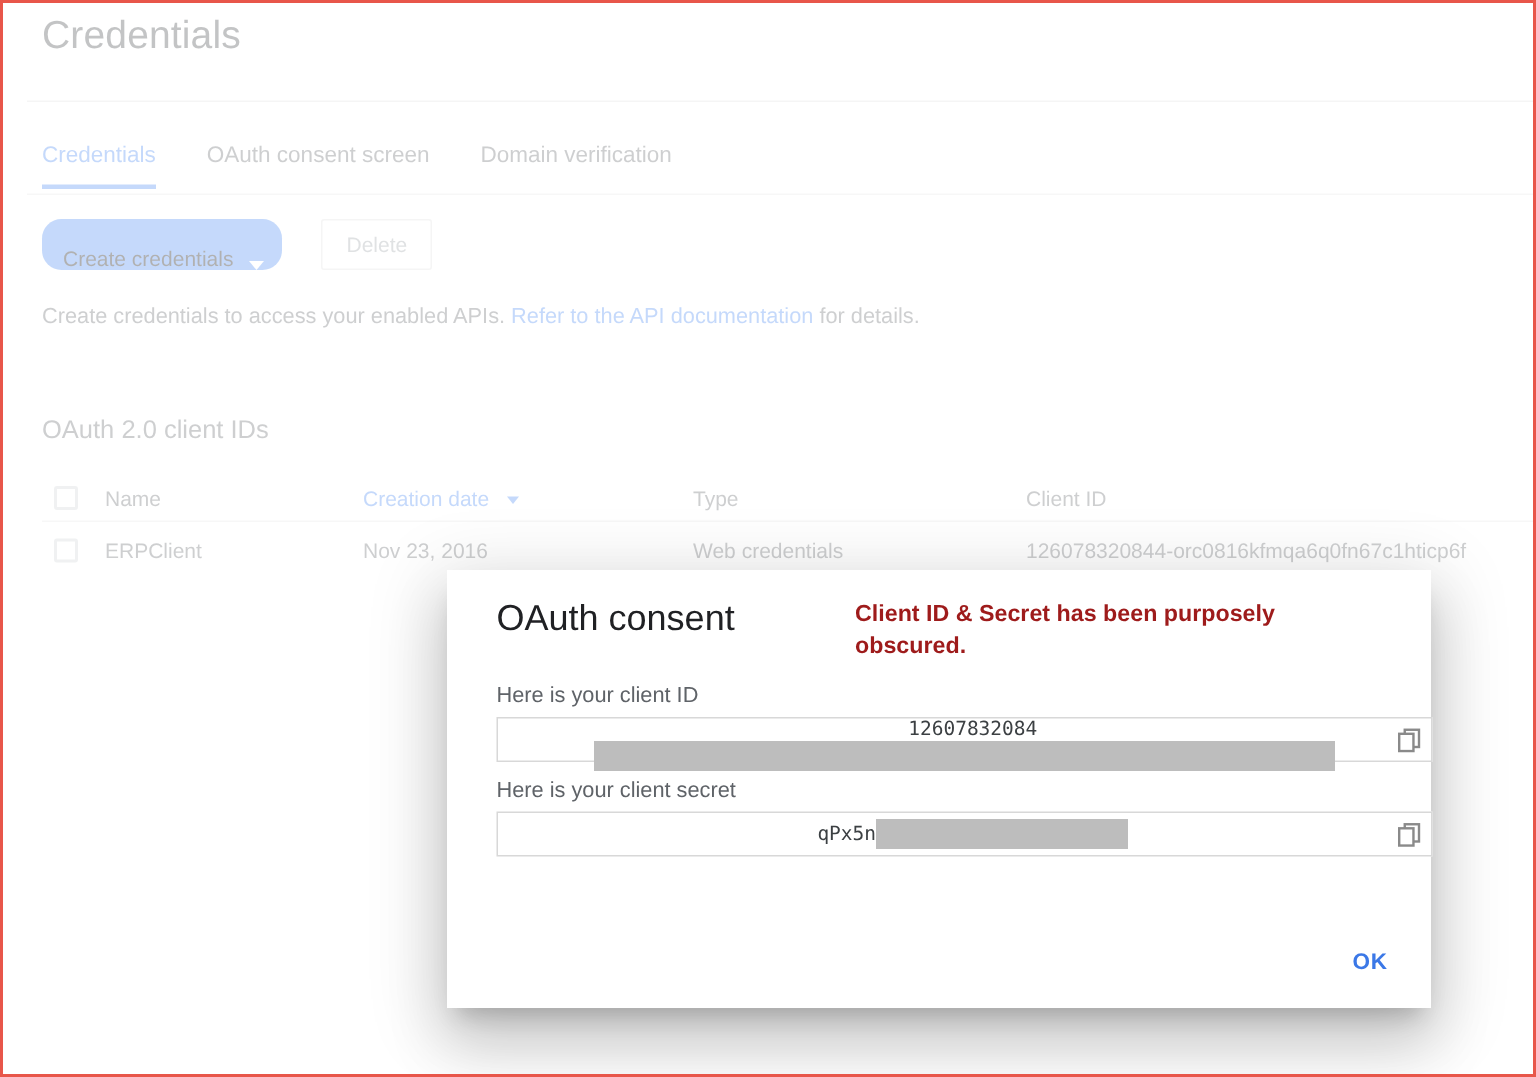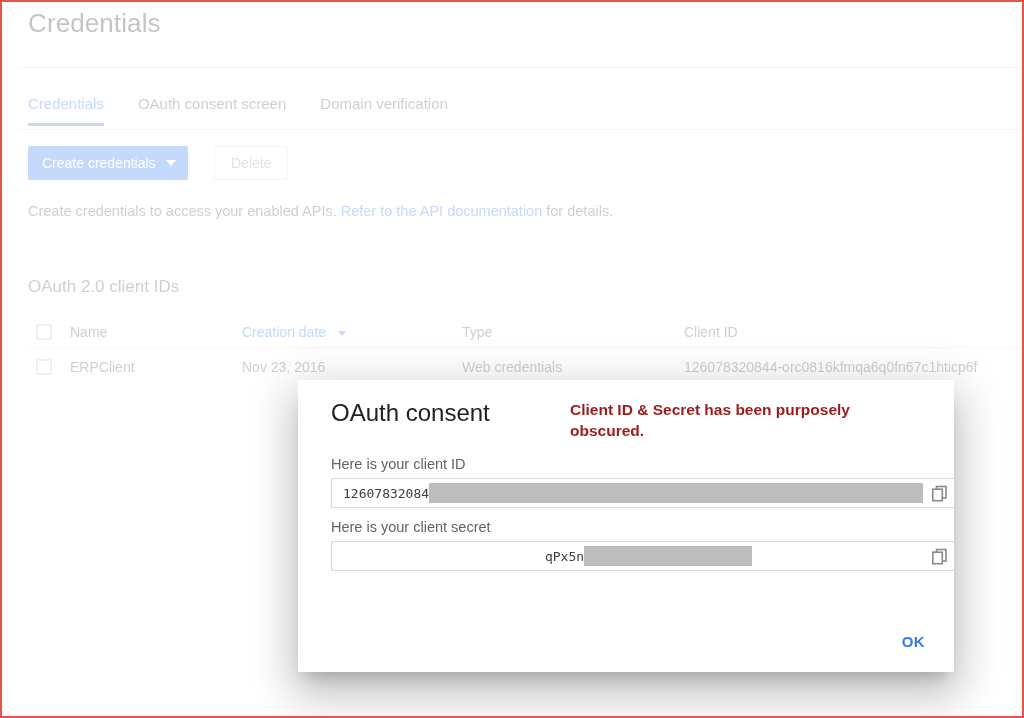--- a/index.html
+++ b/index.html
@@ -89,27 +89,27 @@
   }
 
   
   .btn-create {
     position: absolute;
     left: 10px;
     top: 144px;
     height: 34px;
     padding: 0 12px 0 14px;
     background: #4285f4;
-    color: #ffffff;
+    color: #000000;
     border: none;
-    border-radius: 2px;
+    border-radius: 13px;
     font-size: 14px;
     font-family: "Liberation Sans", sans-serif;
     display: flex;
-    align-items: center;
+    align-items: flex-end;
     gap: 10px;
     cursor: pointer;
   }
   .caret {
     width: 0; height: 0;
     border-left: 5px solid transparent;
     border-right: 5px solid transparent;
     border-top: 6px solid #ffffff;
     display: inline-block;
   }
@@ -239,21 +239,21 @@
     position: absolute;
     left: 33px;
     width: 624px;
     height: 30px;
     box-sizing: border-box;
     border: 1px solid #d8d8d8;
     background: #ffffff;
     display: flex;
     align-items: center;
   }
-  .fld-id     { top: 98px; }
+  .fld-id     { top: 98px; flex-direction: column; }
   .fld-secret { top: 161px; justify-content: center; }
 
   .fld-val {
     font-family: "DejaVu Sans Mono", monospace;
     font-size: 13px;
     color: #3c4043;
     padding-left: 11px;
     white-space: pre;
     flex: 0 0 auto;
   }

